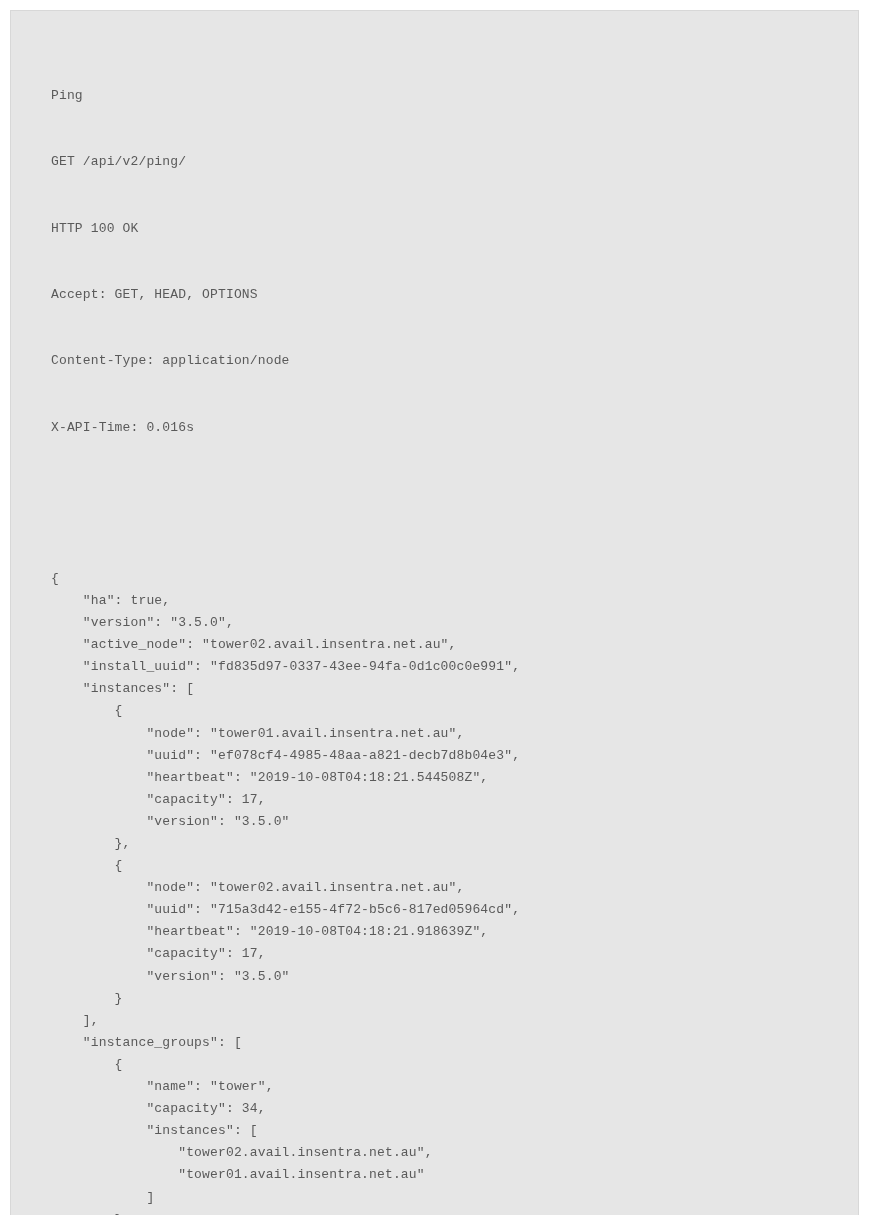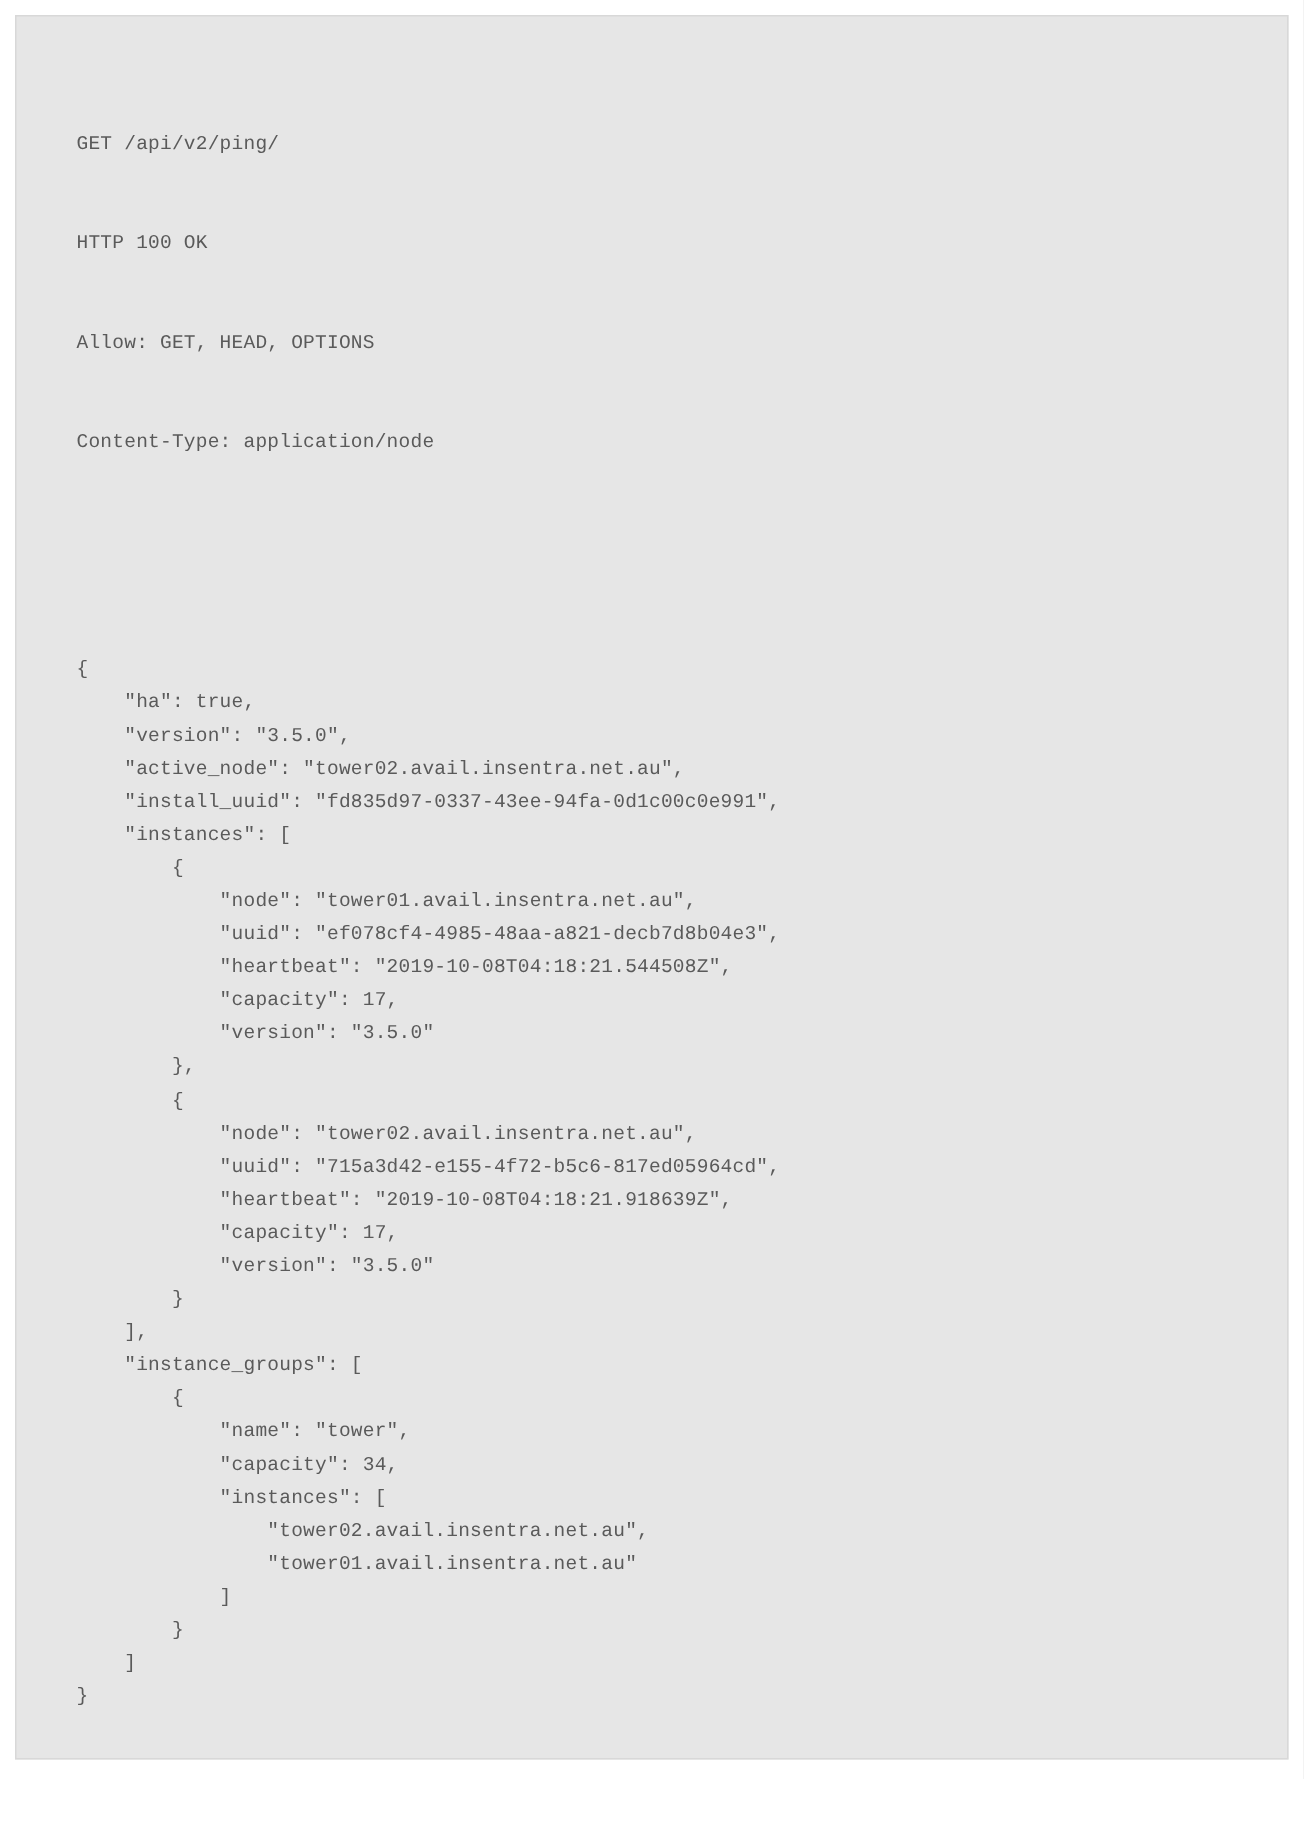--- a/index.html
+++ b/index.html
@@ -32,24 +32,26 @@
     .json-body {
       white-space: pre;
       letter-spacing: 0.15px;
     }
   </style>
 </head>
 <body>
 
 <div class="container">
   <div class="header-lines">
+    <div>Ping</div>
     <div>GET /api/v2/ping/</div>
     <div>HTTP 100 OK</div>
-    <div>Allow: GET, HEAD, OPTIONS</div>
+    <div>Accept: GET, HEAD, OPTIONS</div>
     <div>Content-Type: application/node</div>
+    <div>X-API-Time: 0.016s</div>
   </div>
   <div class="spacer"></div>
   <div class="json-body">{
     "ha": true,
     "version": "3.5.0",
     "active_node": "tower02.avail.insentra.net.au",
     "install_uuid": "fd835d97-0337-43ee-94fa-0d1c00c0e991",
     "instances": [
         {
             "node": "tower01.avail.insentra.net.au",

